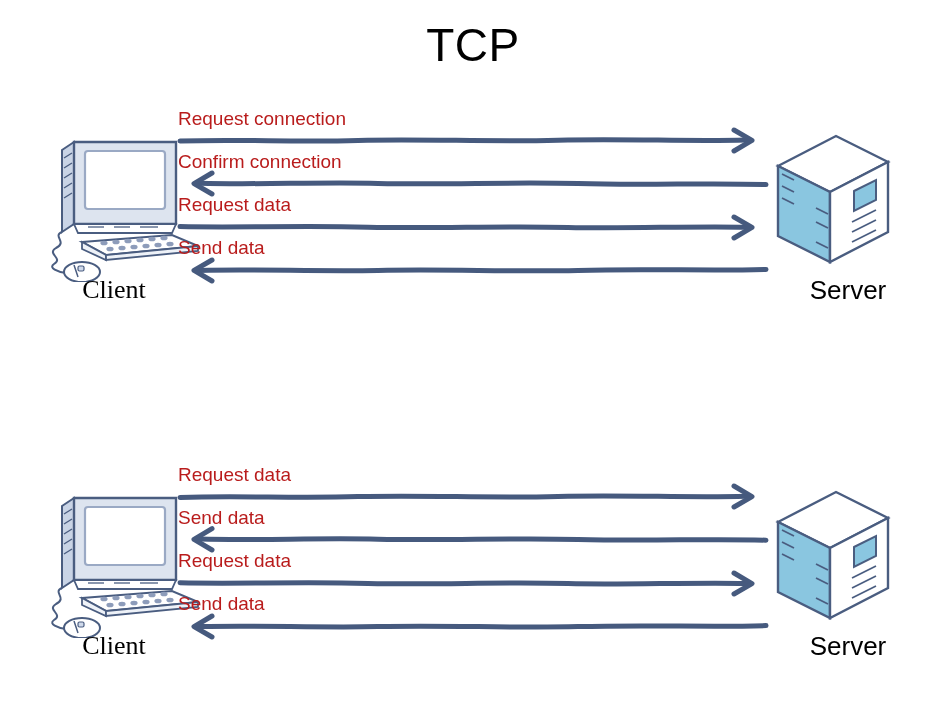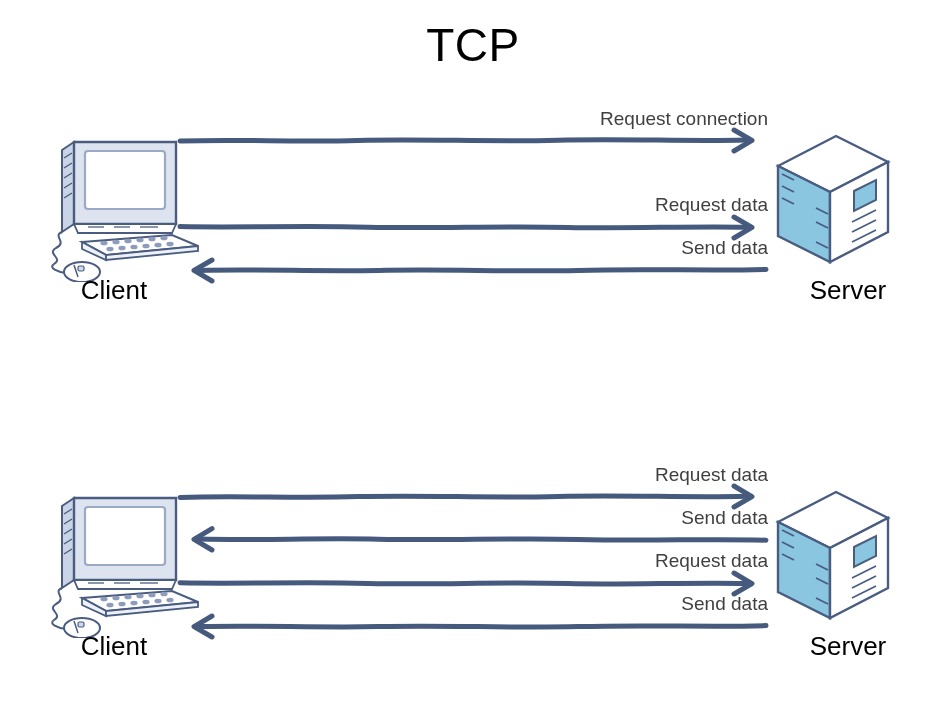--- a/index.html
+++ b/index.html
@@ -42,21 +42,21 @@
   #udp-section .section-title { top: 28px; }
 
   .node-label {
     position: absolute;
     text-align: center;
     font-size: 26px;
     color: #000;
     line-height: 1;
     white-space: nowrap;
   }
-  .client-label { left: 24px; width: 160px; }
+  .client-label { left: 24px; width: 160px; font-family: Liberation Serif, serif; }
   .server-label { left: 748px; width: 180px; }
 
   .endpoint {
     position: absolute;
   }
   .client-icon { left: 38px; width: 160px; height: 150px; }
   .server-icon { left: 752px; width: 150px; height: 150px; }
 
   #tcp-section .client-icon { top: 132px; }
   #tcp-section .server-icon { top: 130px; }
@@ -72,23 +72,23 @@
     position: absolute;
     left: 168px;
     width: 590px;
     height: 44px;
   }
   .flow-label {
     position: absolute;
     left: 0;
     top: 0;
     width: 590px;
-    text-align: right;
+    text-align: left;
     font-size: 19px;
-    color: #404040;
+    color: #b91c1c;
     line-height: 22px;
     white-space: nowrap;
   }
   .flow-arrow {
     position: absolute;
     left: 0;
     top: 20px;
     width: 590px;
     height: 24px;
   }
@@ -193,20 +193,29 @@
     <div class="flow f0">
       <div class="flow-label">Request connection</div>
       <div class="flow-arrow">
         <svg viewBox="0 0 590 24" preserveAspectRatio="none">
           <path d="M2 13 C60 11.2 120 14.2 180 12.4 C250 10.8 310 14 380 12.2 C450 10.6 510 13.6 568 12" fill="none" stroke="#465a7e" stroke-width="5" stroke-linecap="round"></path>
           <path d="M556 2 L574 12.4 L556 23" fill="none" stroke="#465a7e" stroke-width="5" stroke-linecap="round" stroke-linejoin="round"></path>
         </svg>
       </div>
     </div>
 
+    <div class="flow f1">
+      <div class="flow-label">Confirm connection</div>
+      <div class="flow-arrow">
+        <svg viewBox="0 0 590 24" preserveAspectRatio="none">
+          <path d="M588 13.6 C530 11.6 470 14.6 400 12.6 C330 10.8 270 14 200 12.4 C140 11 80 13.8 22 12.2" fill="none" stroke="#465a7e" stroke-width="5" stroke-linecap="round"></path>
+          <path d="M34 2 L16 12.6 L34 23" fill="none" stroke="#465a7e" stroke-width="5" stroke-linecap="round" stroke-linejoin="round"></path>
+        </svg>
+      </div>
+    </div>
 
     <div class="flow f2">
       <div class="flow-label">Request data</div>
       <div class="flow-arrow">
         <svg viewBox="0 0 590 24" preserveAspectRatio="none">
           <path d="M2 12.6 C60 14 120 11.4 190 13.2 C260 14.8 320 11.6 390 13.4 C450 14.8 510 12 568 13.2" fill="none" stroke="#465a7e" stroke-width="5" stroke-linecap="round"></path>
           <path d="M556 3 L574 13.4 L556 24" fill="none" stroke="#465a7e" stroke-width="5" stroke-linecap="round" stroke-linejoin="round"></path>
         </svg>
       </div>
     </div>

